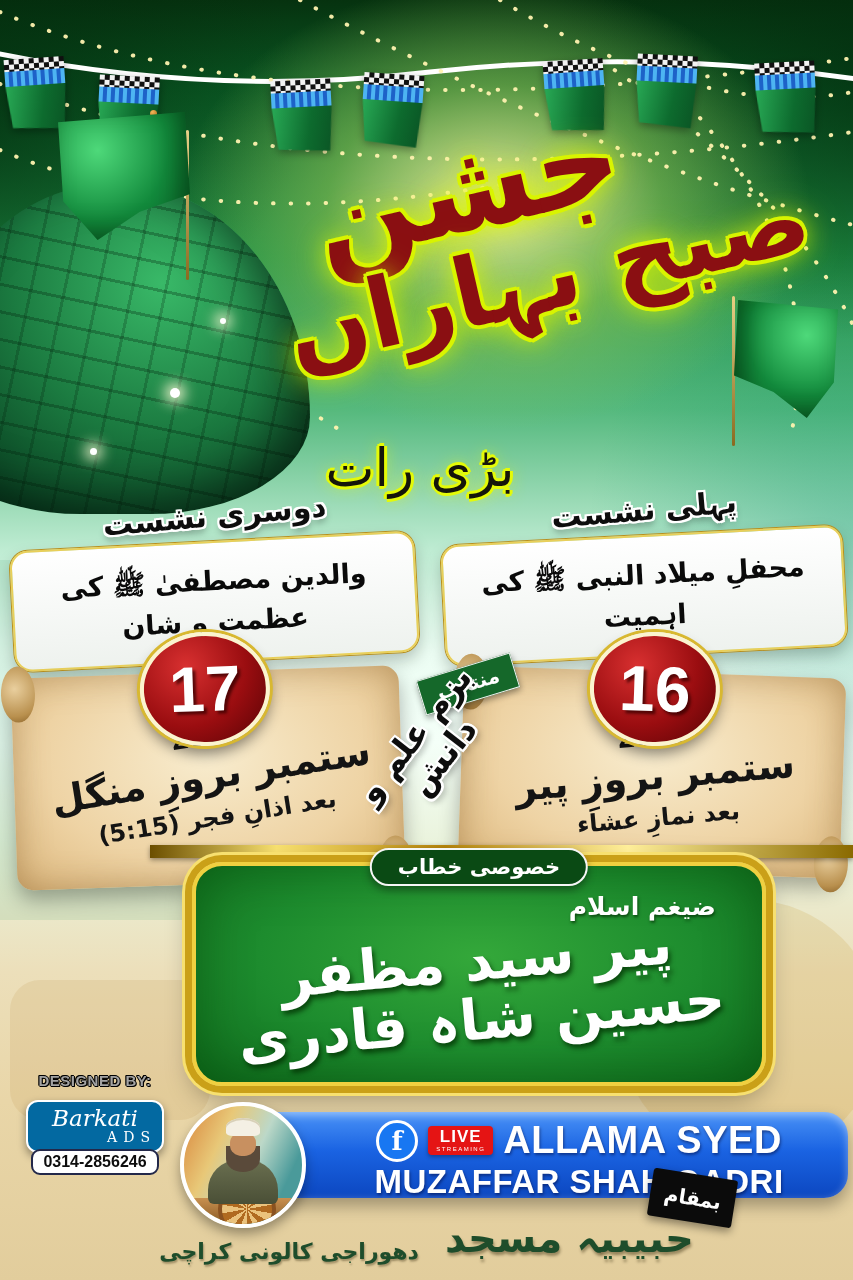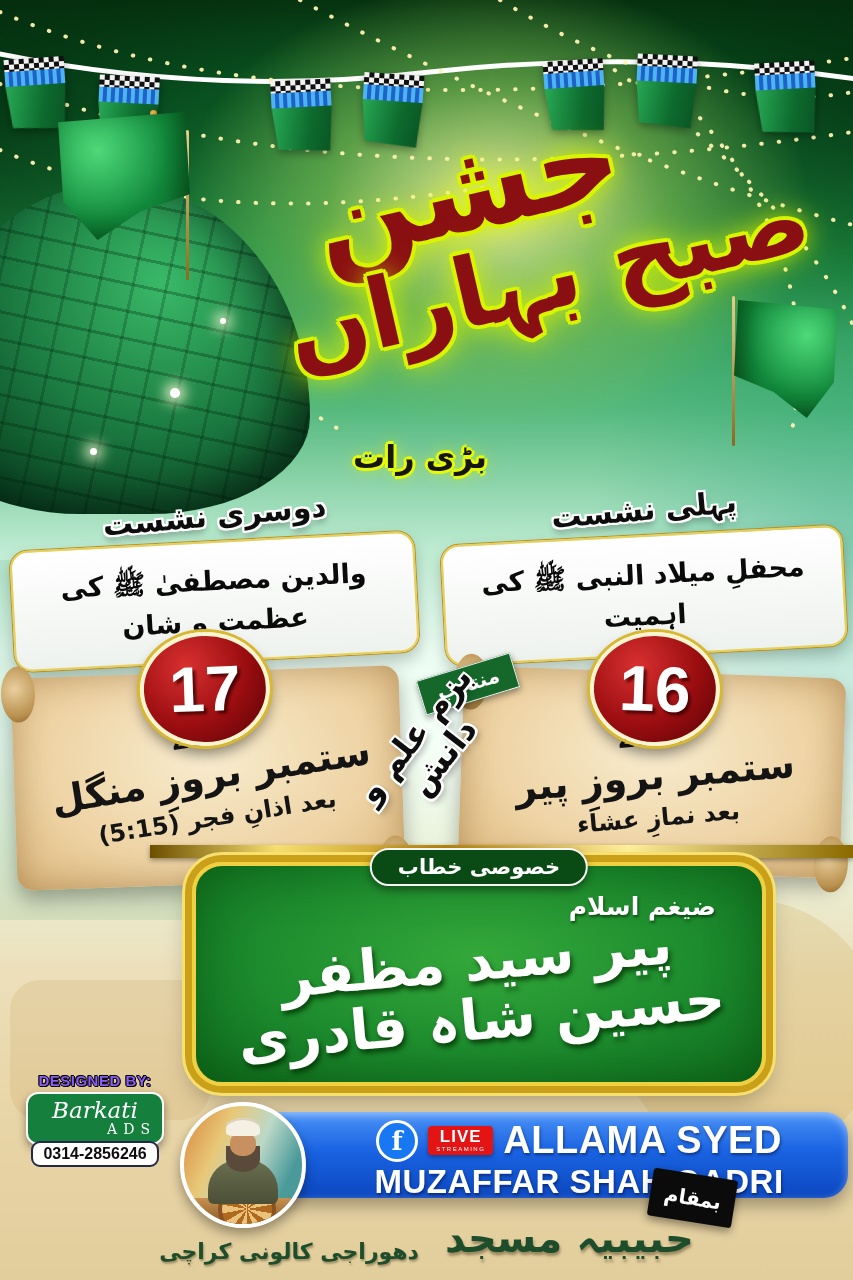--- a/index.html
+++ b/index.html
@@ -53,21 +53,21 @@
     text-shadow:0 0 5px #fff,0 0 9px #fff,0 0 14px rgba(255,255,255,.9);}
   .couplet .l2{font-size:24px;}
   .title{position:absolute;left:245px;top:120px;width:580px;text-align:center;
     transform:rotate(-13deg);color:#8a0f12;font-weight:bold;line-height:.92;
     text-shadow:-4px 0 #d9f400,4px 0 #d9f400,0 -4px #d9f400,0 4px #d9f400,
       -3px -3px #d9f400,3px 3px #d9f400,-3px 3px #d9f400,3px -3px #d9f400,
       0 0 26px rgba(217,244,0,.95),0 0 40px rgba(217,244,0,.6);}
   .title .t1{font-size:118px;display:block;margin-right:120px;}
   .title .t2{font-size:96px;display:block;margin-top:4px;}
   .subtitle{position:absolute;left:240px;top:438px;width:360px;text-align:center;
-    font-size:32px;font-weight:bold;color:#15150a;letter-spacing:6px;
+    font-size:52px;font-weight:normal;color:#15150a;letter-spacing:6px;
     text-shadow:-3px 0 #e4fa08,3px 0 #e4fa08,0 -3px #e4fa08,0 3px #e4fa08,
       -2px -2px #e4fa08,2px 2px #e4fa08,0 0 16px rgba(228,250,8,.9);}
   
   .s-label{font-size:30px;font-weight:bold;color:#0d0d0d;text-align:center;transform:rotate(-5deg);
     text-shadow:-2px 0 #fff,2px 0 #fff,0 -2px #fff,0 2px #fff,-2px -2px #fff,2px 2px #fff,
       -2px 2px #fff,2px -2px #fff,0 5px 7px rgba(0,0,0,.35);margin-bottom:8px;}
   .s-box{background:linear-gradient(180deg,#ffffff,#eef2ee);border:2px solid #e9cf5a;border-radius:18px;
     box-shadow:0 0 0 1px #b89020,0 8px 16px rgba(0,20,10,.25);padding:18px 14px;min-height:58px;
     display:flex;align-items:center;justify-content:center;text-align:center;
     font-size:27px;font-weight:bold;color:#0a0a0a;transform:rotate(-3deg);line-height:1.5;}
@@ -116,23 +116,23 @@
     padding:5px 26px;border-radius:22px;border:2px solid #f6f6f6;white-space:nowrap;
     box-shadow:0 4px 8px rgba(0,0,0,.4);}
   .banner .hon{position:absolute;right:46px;top:26px;color:#fff;font-size:25px;font-weight:bold;
     text-shadow:1px 2px 3px rgba(0,40,0,.7);text-align:center;}
   .banner .sname{position:absolute;left:0;right:0;top:66px;text-align:center;transform:rotate(-5deg);
     color:#fff;font-size:56px;font-weight:bold;line-height:1.05;
     text-shadow:2px 4px 5px rgba(0,45,0,.75);}
   
   .designer{position:absolute;left:26px;top:1072px;width:138px;text-align:center;
     font-family:"Liberation Sans",sans-serif;}
-  .designer .dh{font-size:15px;font-weight:bold;color:#8b5cf6;letter-spacing:.5px;
+  .designer .dh{font-size:15px;font-weight:bold;color:#a3a3a3;letter-spacing:.5px;
     text-shadow:-1px 0 #000,1px 0 #000,0 -1px #000,0 1px #000,1px 1px #000,-1px -1px #000;}
-  .designer .card{margin-top:3px;background:#15803d;border:2px solid #fff;border-radius:12px;
+  .designer .card{margin-top:11px;background:#0369a1;border:2px solid #fff;border-radius:12px;
     padding:3px 6px 6px;box-shadow:0 4px 8px rgba(0,0,0,.4);}
   .designer .brand{font-family:"DejaVu Serif",serif;font-style:italic;font-size:23px;color:#fff;}
   .designer .brand-sub{font-family:"DejaVu Serif",serif;font-size:14px;color:#fff;
     letter-spacing:6px;margin-top:-2px;text-align:right;}
   .designer .phone{margin:-4px auto 0;width:124px;background:#fff;border:2px solid #23284a;border-radius:9px;
     font-size:16px;font-weight:bold;color:#0d0d0d;padding:2px 0;position:relative;}
   
   .photo{position:absolute;left:180px;top:1102px;width:118px;height:118px;border-radius:50%;
     border:4px solid #fff;overflow:hidden;z-index:5;box-shadow:0 6px 12px rgba(0,0,0,.35);
     background:linear-gradient(115deg,#d8833a 0%,#e8c878 30%,#bcd8c8 55%,#4a9a9a 80%);}

